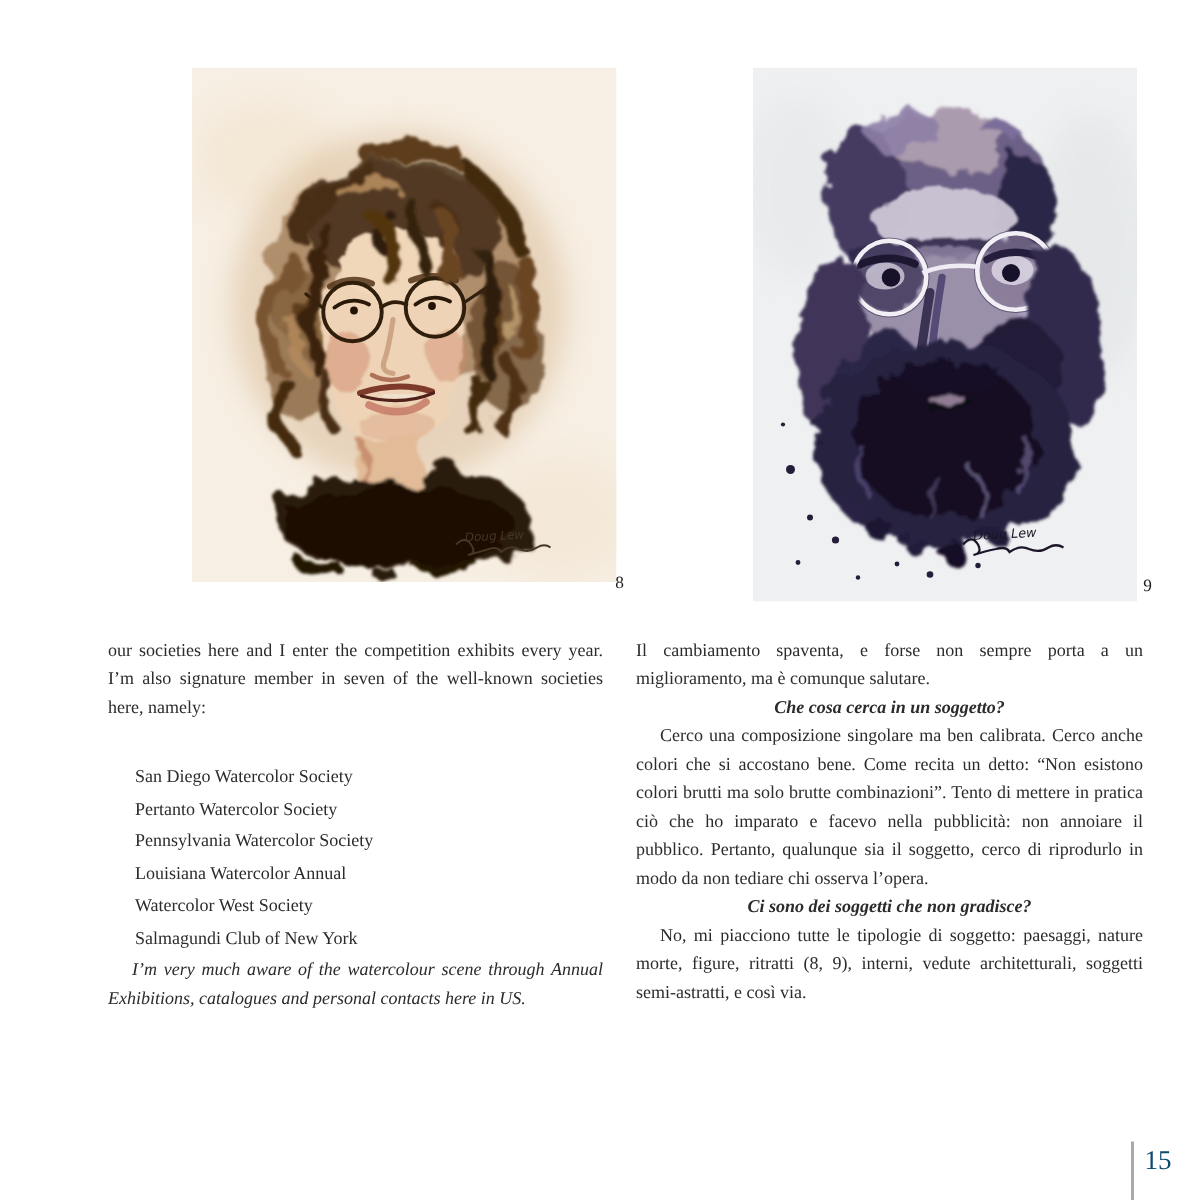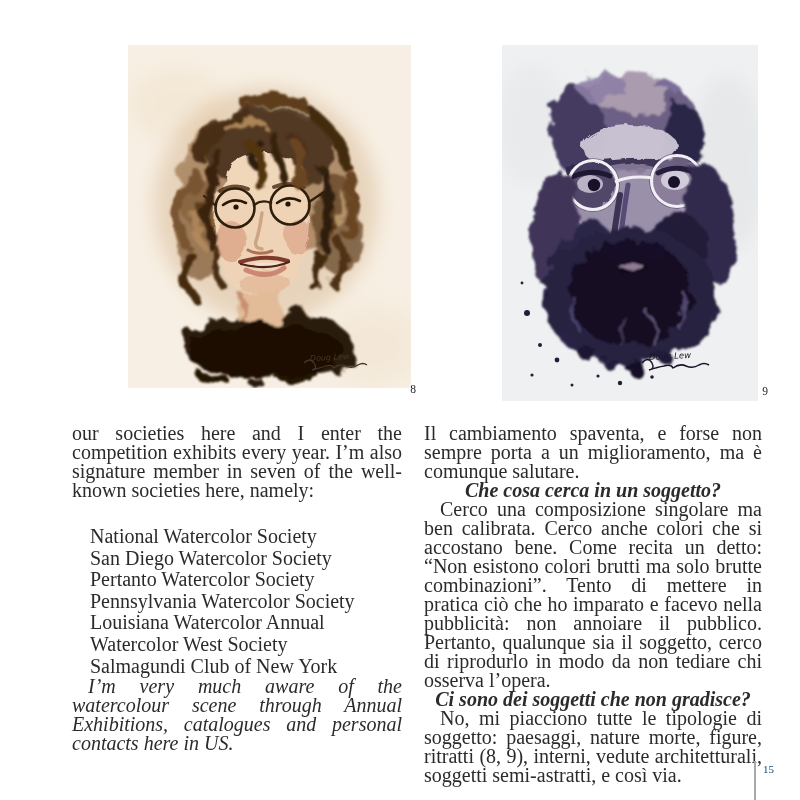--- a/index.html
+++ b/index.html
@@ -8,30 +8,30 @@
     font-family:"Liberation Serif", serif;color:#2b2b2b;overflow:hidden;
   }
   
   .fig{position:absolute;}
   .fig svg{display:block;}
   .fig-caption{
     position:absolute;font-size:11.5px;color:#1e1e1e;
     font-family:"Liberation Serif",serif;
   }
   
-  .col{position:absolute;font-size:20px;line-height:19px;text-align:justify;}
+  .col{position:absolute;font-size:12px;line-height:19px;text-align:justify;}
   .col p{margin:0;}
   .col .indent{text-indent:16px;}
   .society-list{margin:26px 0 0 18px;line-height:21.6px;text-align:left;}
   .society-list div{white-space:nowrap;}
   .mt-para{margin-top:17px;font-style:italic;}
   .q{margin-top:19px;font-style:italic;font-weight:bold;text-align:center;}
   
   .folio-rule{position:absolute;left:754px;top:761px;width:2px;height:39px;background:#a9a9a9;}
-  .folio-num{position:absolute;left:763px;top:763px;font-size:11px;color:#0c4a6e;}
+  .folio-num{position:absolute;left:763px;top:763px;font-size:18px;color:#0c4a6e;}
 </style>
 </head>
 <body>
 
 <div class="page">
 
   <div class="fig" style="left:128px;top:45px;">
     <svg width="283" height="343" viewBox="0 0 283 343">
       <defs>
         <filter id="l-soft" x="-40%" y="-40%" width="180%" height="180%">
@@ -240,21 +240,20 @@
         <path d="M140,318 q6,-7 10,0 q3,6 -3,7 q9,-3 15,-4 q7,-2 9,2 q7,-5 13,-2 q7,3 13,-1 q5,-3 10,0" stroke="#1c1528" stroke-width="1.5" fill="none"></path>
         <text x="147" y="315" font-family="DejaVu Sans, sans-serif" font-style="italic" font-size="8.5" fill="#1c1528" transform="rotate(-3 147 315)">Doug Lew</text>
       </g>
     </svg>
   </div>
   <div class="fig-caption" style="left:758px;top:385px;width:14px;text-align:center;">9</div>
 
   <div class="col" style="left:72px;top:424px;width:330px;">
     <p>our societies here and I enter the competition exhibits every year. I’m also signature member in seven of the well-known societies here, namely:</p>
     <div class="society-list">
-      <div>National Watercolor Society</div>
       <div>San Diego Watercolor Society</div>
       <div>Pertanto Watercolor Society</div>
       <div>Pennsylvania Watercolor Society</div>
       <div>Louisiana Watercolor Annual</div>
       <div>Watercolor West Society</div>
       <div>Salmagundi Club of New York</div>
     </div>
     <p class="mt-para indent">I’m very much aware of the watercolour scene through Annual Exhibitions, catalogues and personal contacts here in US.</p>
   </div>
 

